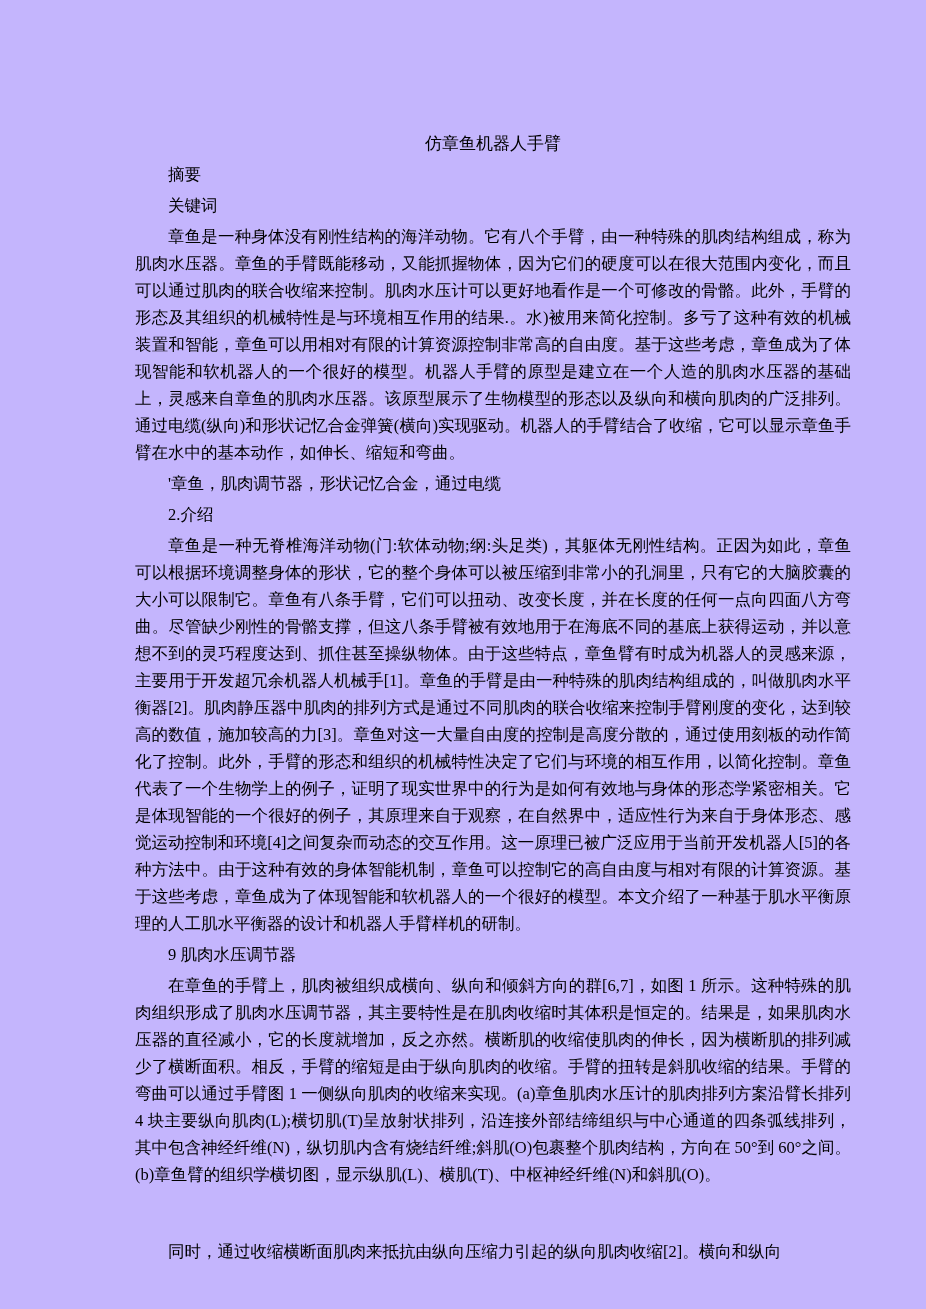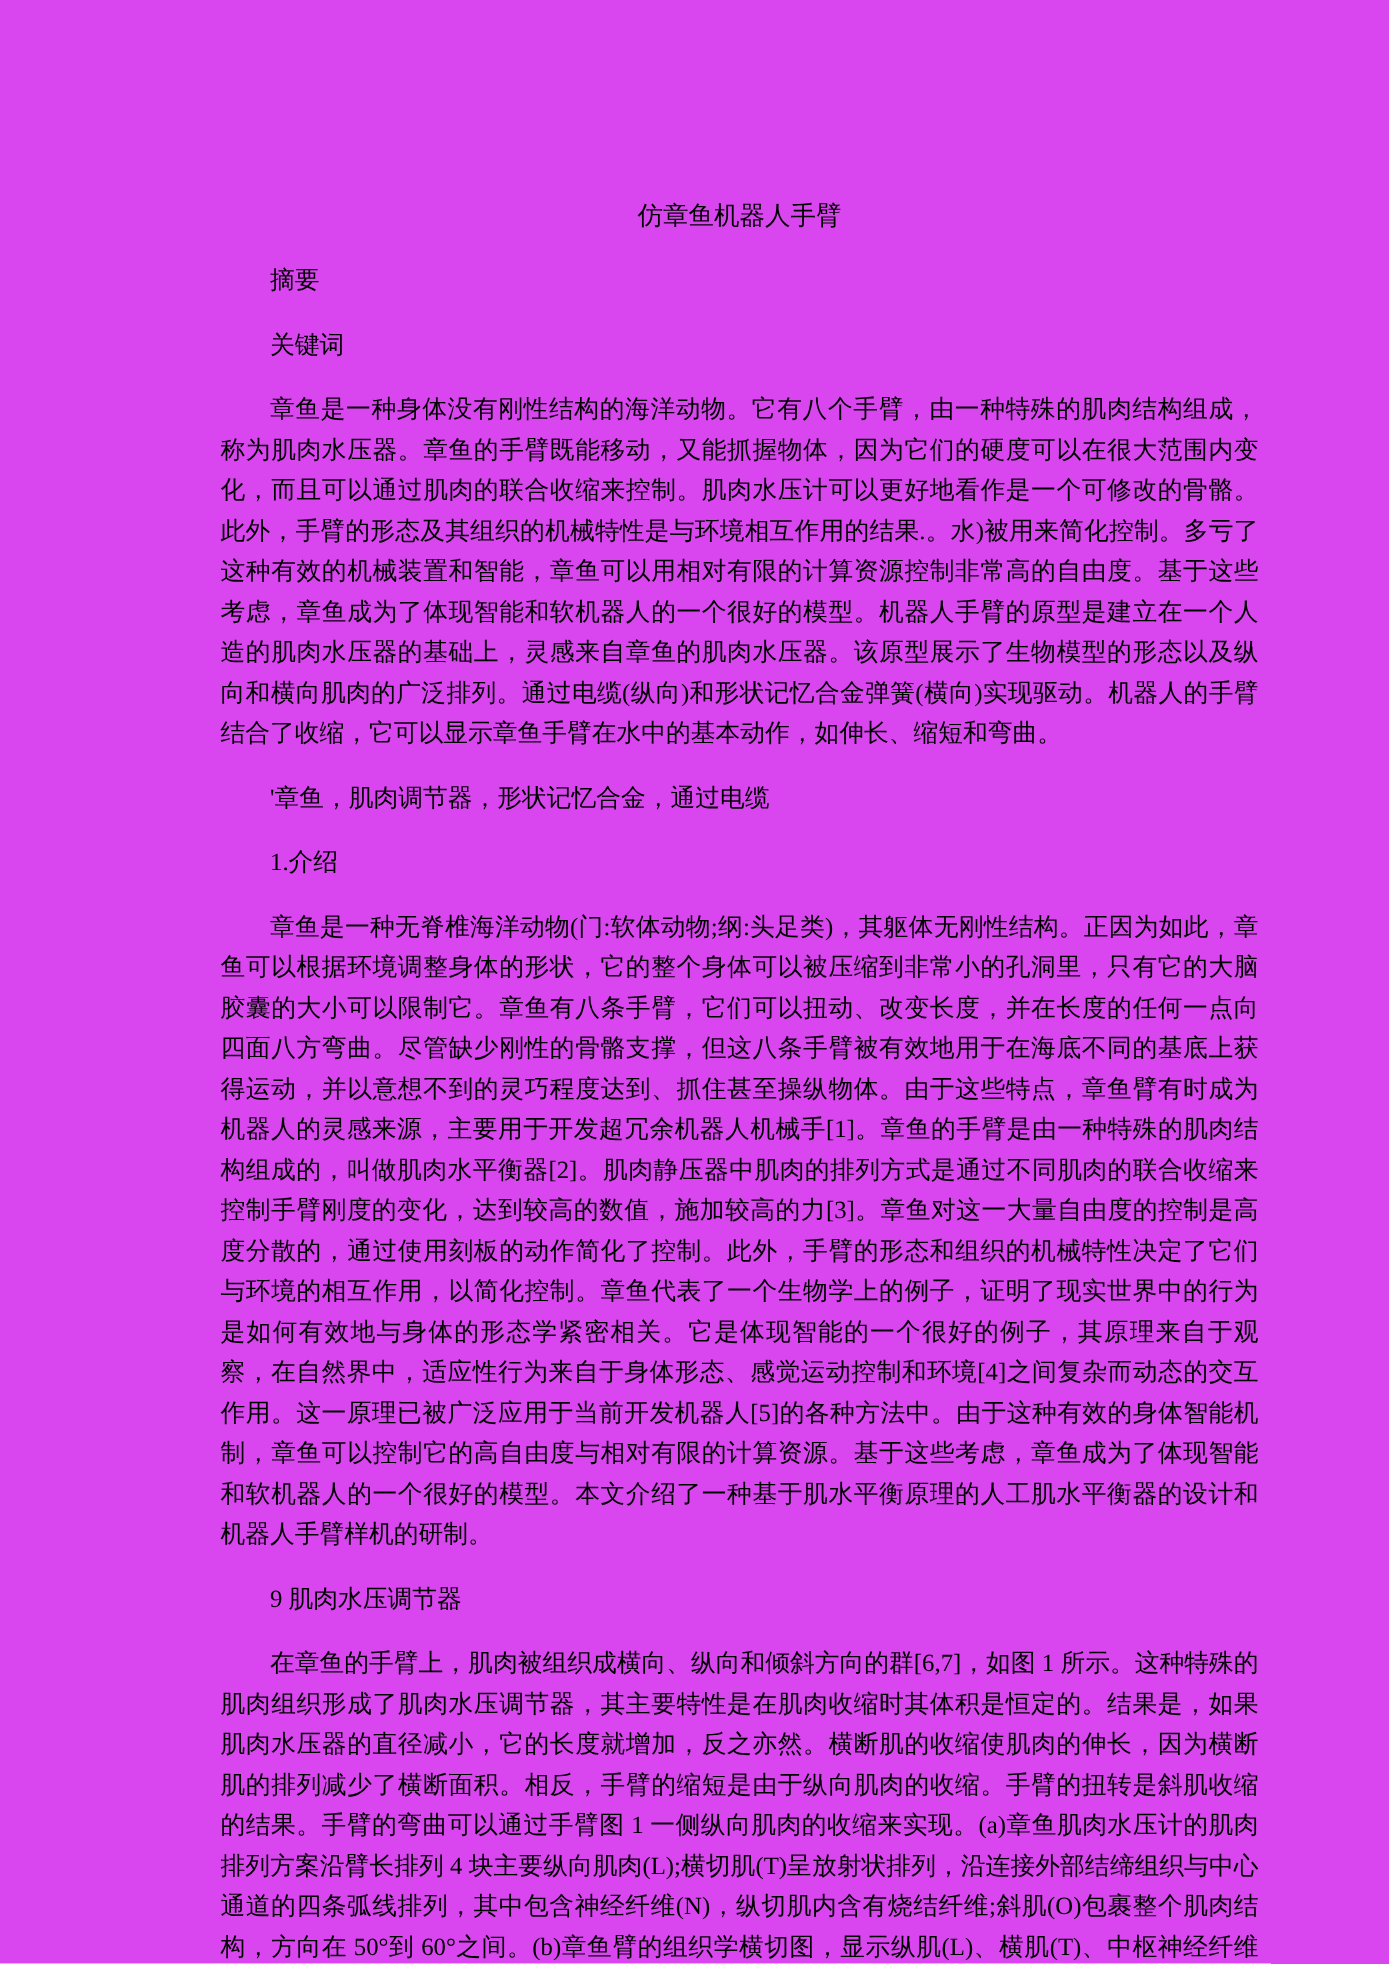--- a/index.html
+++ b/index.html
@@ -13,49 +13,49 @@
     height: 1309px;
     color: #000000;
     font-family: "Liberation Serif", "DejaVu Serif", serif;
   }
   .page {
     box-sizing: border-box;
     width: 926px;
     height: 1309px;
     padding: 130px 71px 30px 131px;
     overflow: hidden;
-    background: #d946ef;
+    background: #c4b5fd;
   }
   .doc-title {
     margin: 0;
     font-size: 17px;
     font-weight: 400;
     line-height: 27px;
     text-align: center;
   }
   .para {
-    margin: 16px;
+    margin: 4px;
     font-size: 16.5px;
     line-height: 27px;
     text-align: justify;
     text-indent: 2em;
   }
   .para.gap-top {
     margin-top: 50px;
   }
 </style>
 </head>
 <body>
 
 <div class="page">
   <h1 class="doc-title">仿章鱼机器人手臂</h1>
   <div id="paragraphs">
       <p class="para indent">摘要</p>
       <p class="para indent">关键词</p>
       <p class="para body">章鱼是一种身体没有刚性结构的海洋动物。它有八个手臂，由一种特殊的肌肉结构组成，称为肌肉水压器。章鱼的手臂既能移动，又能抓握物体，因为它们的硬度可以在很大范围内变化，而且可以通过肌肉的联合收缩来控制。肌肉水压计可以更好地看作是一个可修改的骨骼。此外，手臂的形态及其组织的机械特性是与环境相互作用的结果.。水)被用来简化控制。多亏了这种有效的机械装置和智能，章鱼可以用相对有限的计算资源控制非常高的自由度。基于这些考虑，章鱼成为了体现智能和软机器人的一个很好的模型。机器人手臂的原型是建立在一个人造的肌肉水压器的基础上，灵感来自章鱼的肌肉水压器。该原型展示了生物模型的形态以及纵向和横向肌肉的广泛排列。通过电缆(纵向)和形状记忆合金弹簧(横向)实现驱动。机器人的手臂结合了收缩，它可以显示章鱼手臂在水中的基本动作，如伸长、缩短和弯曲。</p>
       <p class="para indent">'章鱼，肌肉调节器，形状记忆合金，通过电缆</p>
-      <p class="para indent">1.介绍</p>
+      <p class="para indent">2.介绍</p>
       <p class="para body">章鱼是一种无脊椎海洋动物(门:软体动物;纲:头足类)，其躯体无刚性结构。正因为如此，章鱼可以根据环境调整身体的形状，它的整个身体可以被压缩到非常小的孔洞里，只有它的大脑胶囊的大小可以限制它。章鱼有八条手臂，它们可以扭动、改变长度，并在长度的任何一点向四面八方弯曲。尽管缺少刚性的骨骼支撑，但这八条手臂被有效地用于在海底不同的基底上获得运动，并以意想不到的灵巧程度达到、抓住甚至操纵物体。由于这些特点，章鱼臂有时成为机器人的灵感来源，主要用于开发超冗余机器人机械手[1]。章鱼的手臂是由一种特殊的肌肉结构组成的，叫做肌肉水平衡器[2]。肌肉静压器中肌肉的排列方式是通过不同肌肉的联合收缩来控制手臂刚度的变化，达到较高的数值，施加较高的力[3]。章鱼对这一大量自由度的控制是高度分散的，通过使用刻板的动作简化了控制。此外，手臂的形态和组织的机械特性决定了它们与环境的相互作用，以简化控制。章鱼代表了一个生物学上的例子，证明了现实世界中的行为是如何有效地与身体的形态学紧密相关。它是体现智能的一个很好的例子，其原理来自于观察，在自然界中，适应性行为来自于身体形态、感觉运动控制和环境[4]之间复杂而动态的交互作用。这一原理已被广泛应用于当前开发机器人[5]的各种方法中。由于这种有效的身体智能机制，章鱼可以控制它的高自由度与相对有限的计算资源。基于这些考虑，章鱼成为了体现智能和软机器人的一个很好的模型。本文介绍了一种基于肌水平衡原理的人工肌水平衡器的设计和机器人手臂样机的研制。</p>
       <p class="para indent">9 肌肉水压调节器</p>
       <p class="para body">在章鱼的手臂上，肌肉被组织成横向、纵向和倾斜方向的群[6,7]，如图 1 所示。这种特殊的肌肉组织形成了肌肉水压调节器，其主要特性是在肌肉收缩时其体积是恒定的。结果是，如果肌肉水压器的直径减小，它的长度就增加，反之亦然。横断肌的收缩使肌肉的伸长，因为横断肌的排列减少了横断面积。相反，手臂的缩短是由于纵向肌肉的收缩。手臂的扭转是斜肌收缩的结果。手臂的弯曲可以通过手臂图 1 一侧纵向肌肉的收缩来实现。(a)章鱼肌肉水压计的肌肉排列方案沿臂长排列 4 块主要纵向肌肉(L);横切肌(T)呈放射状排列，沿连接外部结缔组织与中心通道的四条弧线排列，其中包含神经纤维(N)，纵切肌内含有烧结纤维;斜肌(O)包裹整个肌肉结构，方向在 50°到 60°之间。(b)章鱼臂的组织学横切图，显示纵肌(L)、横肌(T)、中枢神经纤维(N)和斜肌(O)。</p>
       <p class="para body gap-top">同时，通过收缩横断面肌肉来抵抗由纵向压缩力引起的纵向肌肉收缩[2]。横向和纵向</p>
     </div>
 </div>
 
 </body></html>

